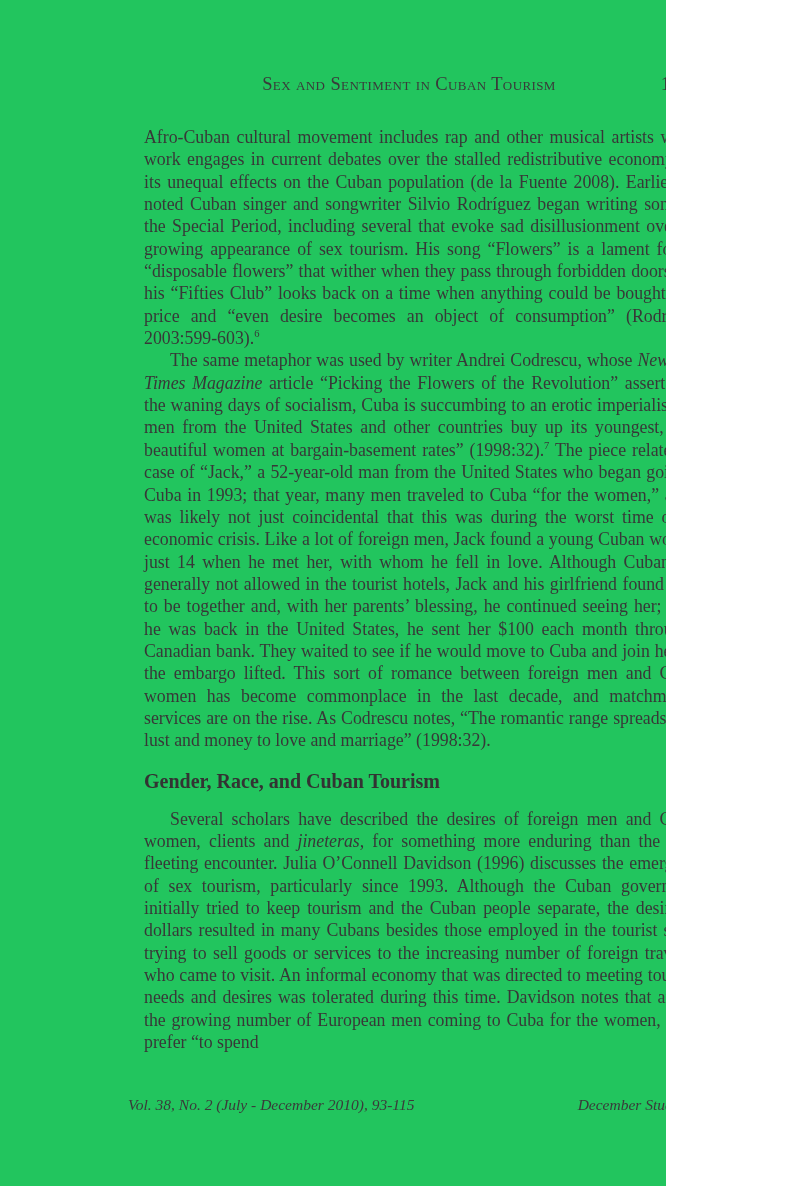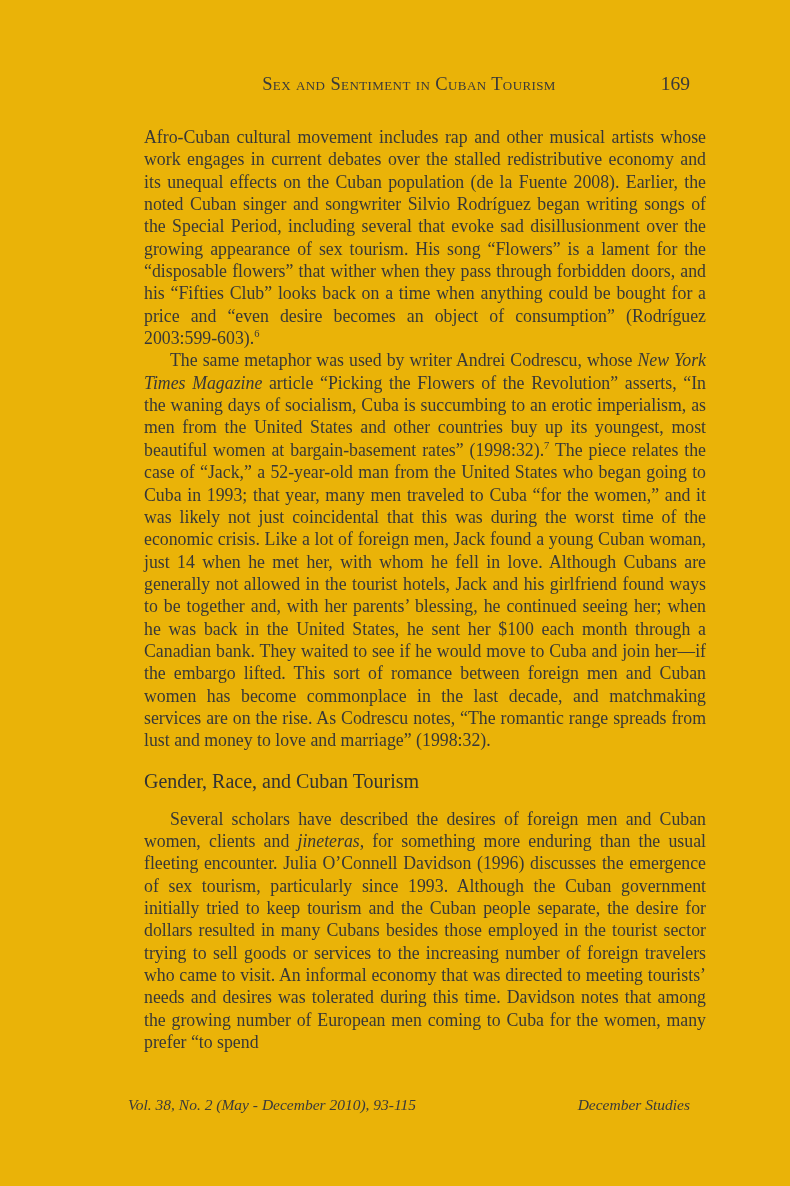--- a/index.html
+++ b/index.html
@@ -3,26 +3,27 @@
 <meta charset="utf-8">
 <title>Sex and Sentiment in Cuban Tourism — p. 101</title>
 <style>
   html, body {
     margin: 0;
     padding: 0;
     background: #ffffff;
   }
   .page {
     position: relative;
-    width: 790px;
+    width: 626px;
     height: 1186px;
-    background: #eab308;
+    background: #22c55e;
     overflow: hidden;
     font-family: "Liberation Serif", "DejaVu Serif", serif;
     color: #383838;
+    padding-left: 40px;
   }
   
   .running-head {
     position: absolute;
     top: 74px;
     left: 128px;
     width: 562px;
     text-align: center;
   }
   .running-head-title {
@@ -49,21 +50,21 @@
     text-align: justify;
   }
   .para {
     margin: 0;
   }
   .para.indent {
     text-indent: 26px;
   }
   .section-heading {
     font-size: 20px;
-    font-weight: normal;
+    font-weight: bold;
     text-align: left;
     color: #333333;
     margin: 17px 0 15px 0;
     line-height: 24px;
   }
   sup.fnref {
     font-size: 10.5px;
     line-height: 0;
     vertical-align: super;
   }
@@ -91,17 +92,17 @@
   </div>
 
   <div class="body-text">
       <p class="para"><span>Afro-Cuban cultural movement includes rap and other musical artists whose work engages in current debates over the stalled redistributive economy and its unequal effects on the Cuban population (de la Fuente 2008). Earlier, the noted Cuban singer and songwriter Silvio Rodríguez began writing songs of the Special Period, including several that evoke sad disillusionment over the growing appearance of sex tourism. His song “Flowers” is a lament for the “disposable flowers” that wither when they pass through forbidden doors, and his “Fifties Club” looks back on a time when anything could be bought for a price and “even desire becomes an object of consumption” (Rodríguez 2003:599-603).</span><sup class="fnref">6</sup></p>
       <p class="para indent"><span>The same metaphor was used by writer Andrei Codrescu, whose </span><i>New York Times Magazine</i><span> article “Picking the Flowers of the Revolution” asserts, “In the waning days of socialism, Cuba is succumbing to an erotic imperialism, as men from the United States and other countries buy up its youngest, most beautiful women at bargain-basement rates” (1998:32).</span><sup class="fnref">7</sup><span> The piece relates the case of “Jack,” a 52-year-old man from the United States who began going to Cuba in 1993; that year, many men traveled to Cuba “for the women,” and it was likely not just coincidental that this was during the worst time of the economic crisis. Like a lot of foreign men, Jack found a young Cuban woman, just 14 when he met her, with whom he fell in love. Although Cubans are generally not allowed in the tourist hotels, Jack and his girlfriend found ways to be together and, with her parents’ blessing, he continued seeing her; when he was back in the United States, he sent her $100 each month through a Canadian bank. They waited to see if he would move to Cuba and join her—if the embargo lifted. This sort of romance between foreign men and Cuban women has become commonplace in the last decade, and matchmaking services are on the rise. As Codrescu notes, “The romantic range spreads from lust and money to love and marriage” (1998:32).</span></p>
       <h2 class="section-heading">Gender, Race, and Cuban Tourism</h2>
       <p class="para indent"><span>Several scholars have described the desires of foreign men and Cuban women, clients and </span><i>jineteras,</i><span> for something more enduring than the usual fleeting encounter. Julia O’Connell Davidson (1996) discusses the emergence of sex tourism, particularly since 1993. Although the Cuban government initially tried to keep tourism and the Cuban people separate, the desire for dollars resulted in many Cubans besides those employed in the tourist sector trying to sell goods or services to the increasing number of foreign travelers who came to visit. An informal economy that was directed to meeting tourists’ needs and desires was tolerated during this time. Davidson notes that among the growing number of European men coming to Cuba for the women, many prefer “to spend</span></p>
     </div>
 
   <div class="page-footer">
-    <span>Vol. 38, No. 2 (May - December 2010), 93-115</span>
+    <span>Vol. 38, No. 2 (July - December 2010), 93-115</span>
     <span>December Studies</span>
   </div>
 
 </div>
 
 </body></html>

